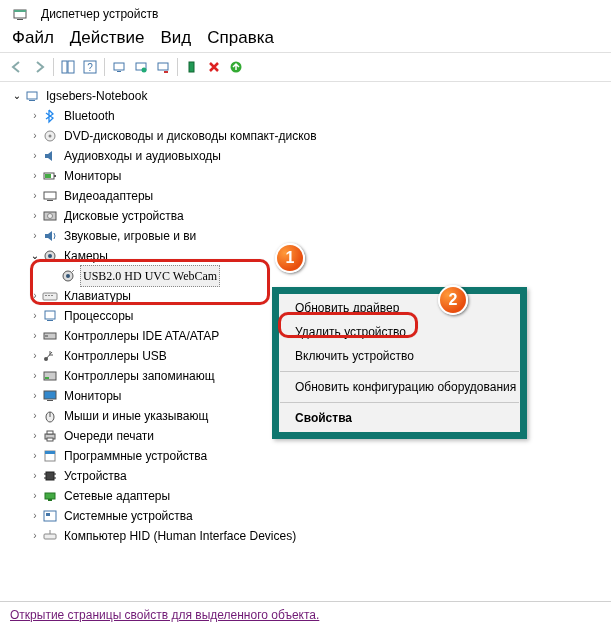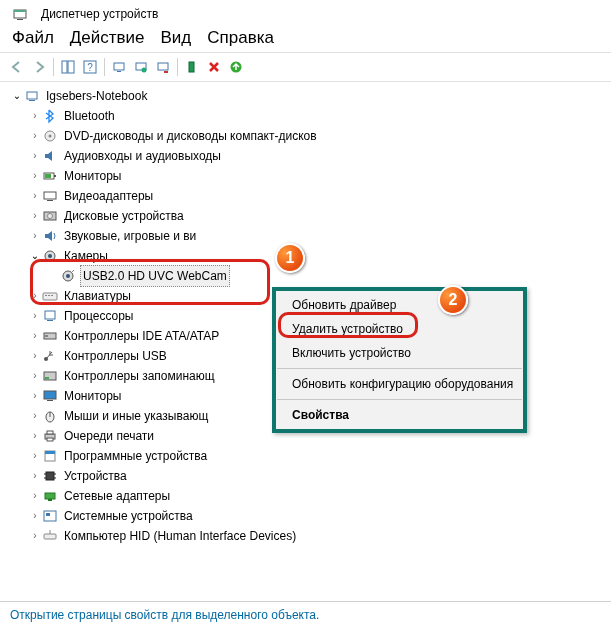--- a/index.html
+++ b/index.html
@@ -89,21 +89,21 @@
     margin-right: 4px;
     font-size: 12px;
   }
   .node .label { padding: 0 2px; }
   .selected .label {
     border: 1px dotted #888;
     background: #f0f0f0;
     padding: 0 2px;
   }
   .indent1 { padding-left: 18px; }
-  .indent2 { padding-left: 36px; }
+  .indent2 { padding-left: 36px; font-family: Liberation Serif, serif; }
 
   .highlight-box {
     position: absolute;
     border: 3px solid #d8221a;
     border-radius: 10px;
     pointer-events: none;
     box-shadow: 0 0 1px rgba(0,0,0,0.2);
   }
   .badge {
     position: absolute;
@@ -118,21 +118,21 @@
     display: flex;
     align-items: center;
     justify-content: center;
     box-shadow: 1px 1px 3px rgba(0,0,0,0.5);
     pointer-events: none;
   }
 
   .context-menu {
     position: absolute;
     background: #f2f2f2;
-    border: 4px solid #0f766e;
+    border: 7px solid #0f766e;
     box-shadow: 2px 2px 4px rgba(0,0,0,0.25);
     font-size: 12px;
     padding: 2px 0;
   }
   .context-menu .item {
     padding: 5px 20px 5px 16px;
     white-space: nowrap;
   }
   .context-menu .divider {
     border-top: 1px solid #c8c8c8;
@@ -140,22 +140,23 @@
   }
   .context-menu .bold { font-weight: bold; }
 
   .statusbar {
     position: absolute;
     bottom: 0;
     left: 0;
     right: 17px;
     padding: 4px 10px 10px 10px;
     font-size: 12px;
-    color: #0369a1;
+    color: #701a75;
     background: #fff;
+    text-decoration: underline;
   }
 </style>
 </head>
 <body>
 
 <div class="window">
 
   <div class="titlebar">
     <span class="icon">
       <svg viewBox="0 0 16 16" width="16" height="16">

